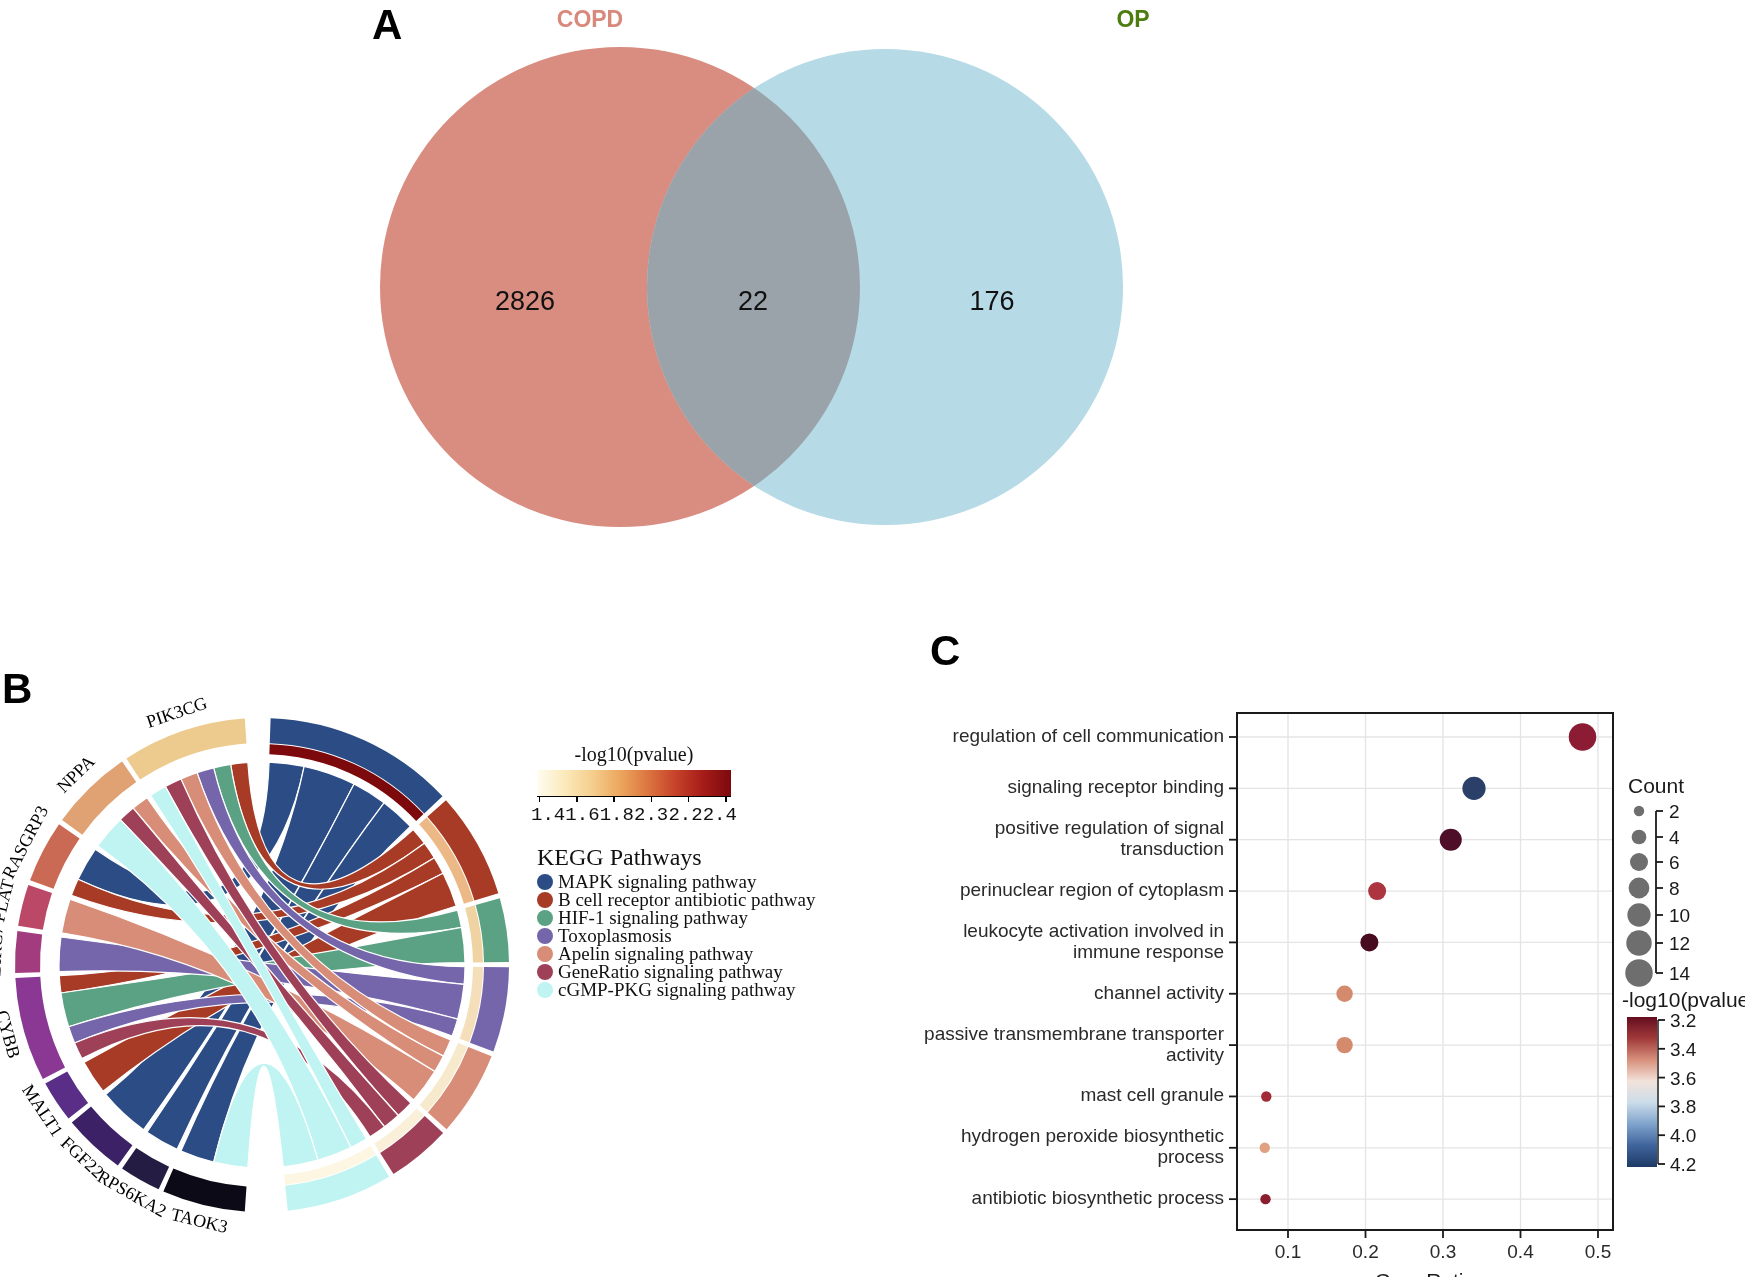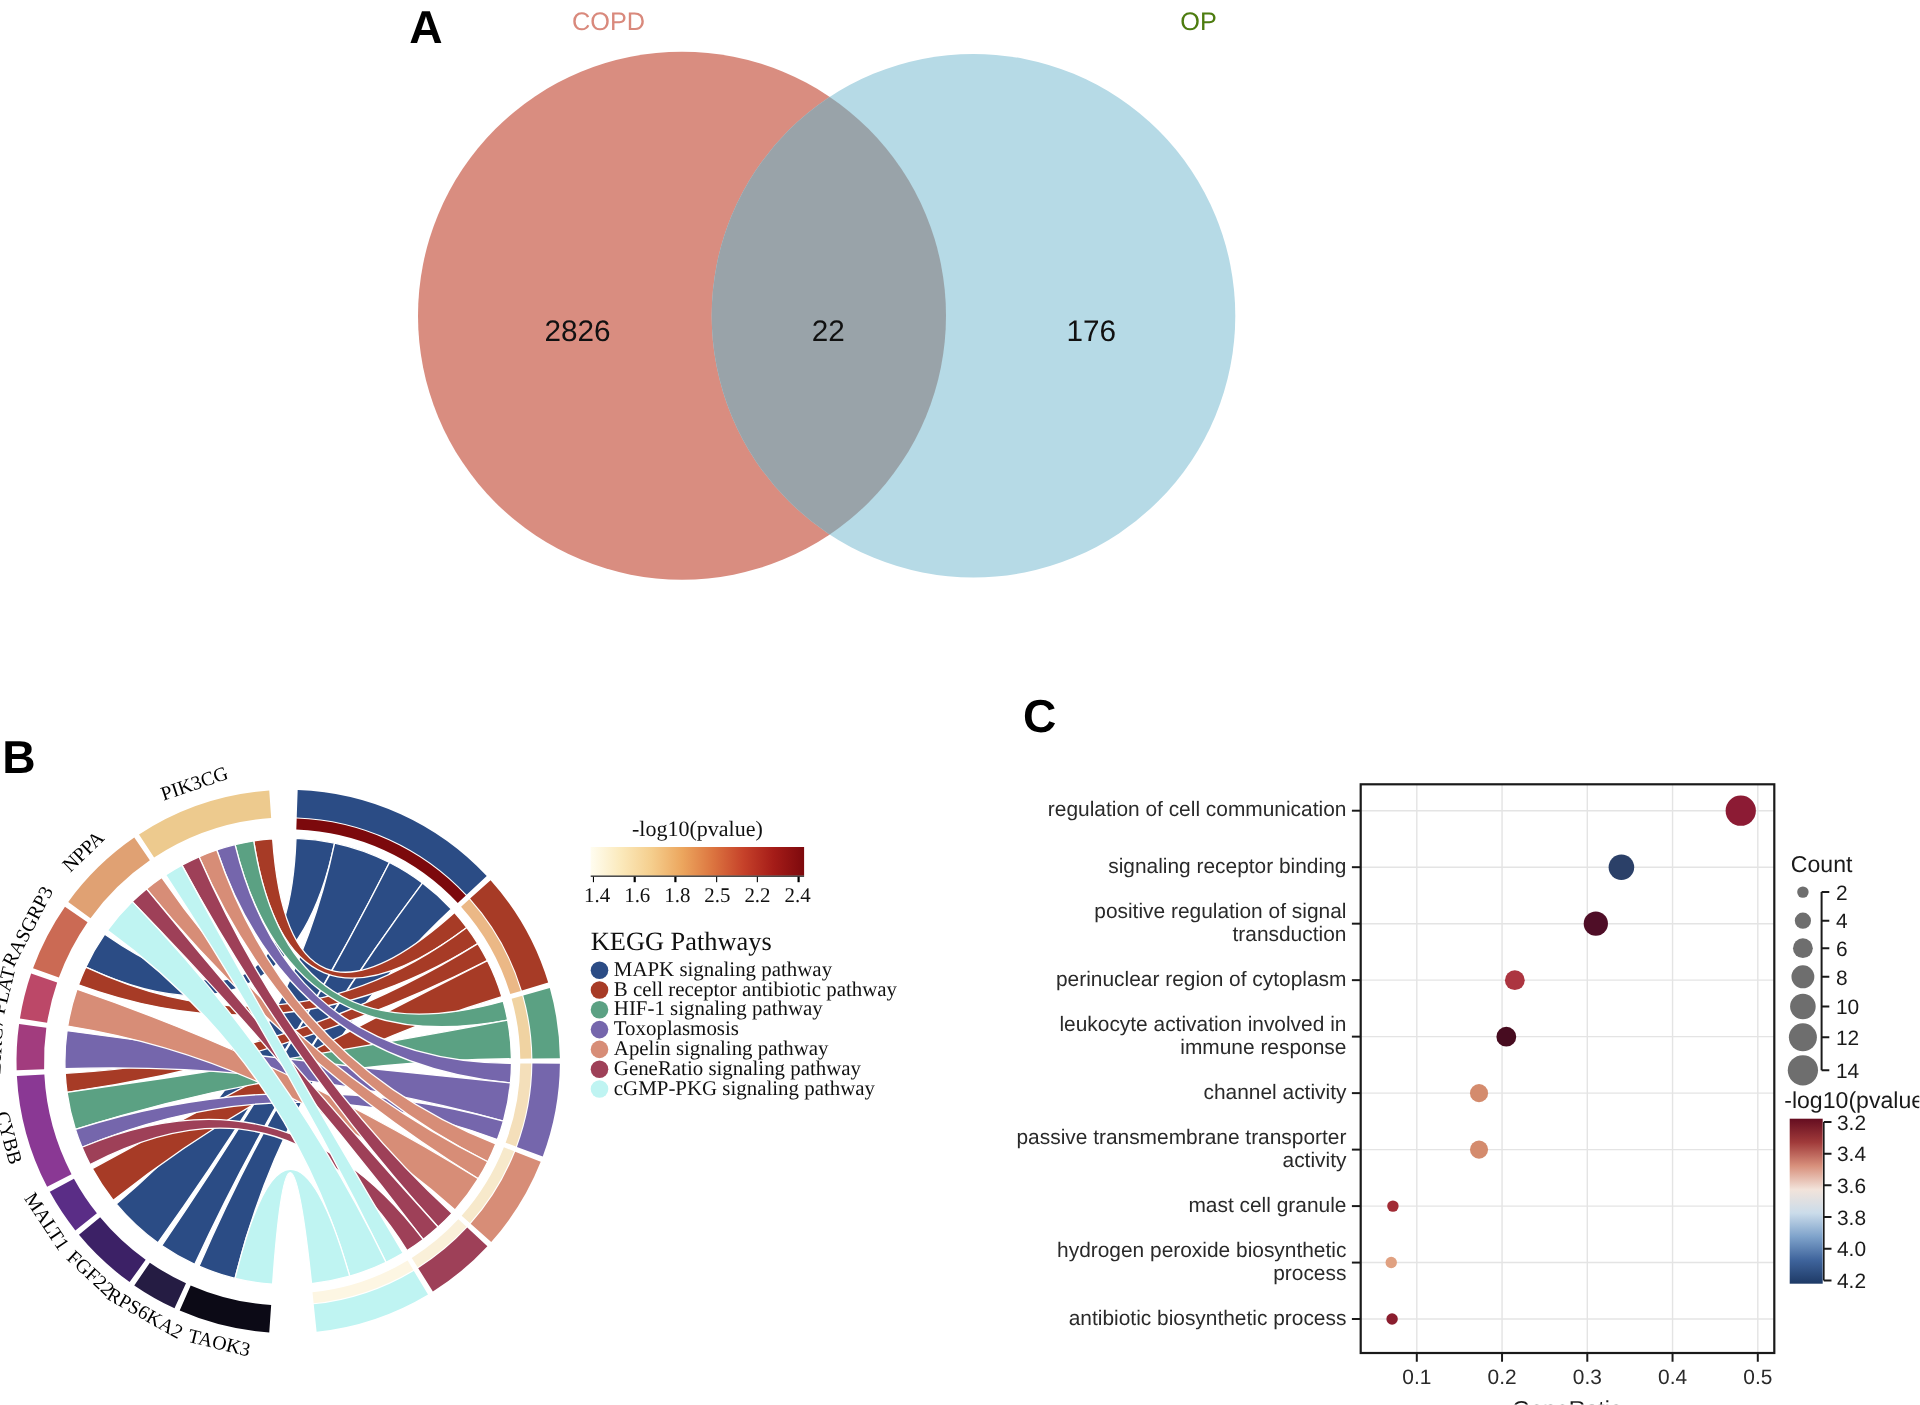--- a/index.html
+++ b/index.html
@@ -1,30 +1,30 @@
 <!DOCTYPE html>
 <html><head>
 <meta charset="utf-8">
 <style>
   html,body{margin:0;padding:0;background:#ffffff;}
   .page{position:relative;width:1745px;height:1277px;background:#fff;overflow:hidden;
         font-family:"Liberation Sans",sans-serif;}
   .panel-letter{position:absolute;font-weight:bold;font-size:42px;color:#000;
         font-family:"Liberation Sans",sans-serif;line-height:1;}
-  .venn-title{position:absolute;font-weight:normal;font-size:23px;}
+  .venn-title{position:absolute;font-weight:bold;font-size:23px;text-align:center;}
   .venn-num{position:absolute;font-weight:normal;font-size:27px;color:#111;text-align:center;}
   svg{position:absolute;overflow:visible;}
   .chord-legend{position:absolute;left:537px;top:743px;width:330px;
         font-family:"Liberation Serif",serif;color:#111;}
   .grad-title{width:194px;text-align:center;font-size:20px;margin-bottom:4px;}
   .grad-bar{width:194px;height:26px;position:relative;}
   .grad-axis{width:194px;height:5px;position:relative;border-top:1.5px solid #000;}
   .grad-axis span{position:absolute;top:0;width:1.5px;height:5px;background:#000;}
   .grad-ticks{width:206px;margin-left:-6px;display:flex;justify-content:space-between;
-        font-size:19px;margin-top:2px;}
+        font-size:19px;margin-top:2px;font-family:Liberation Mono, monospace;}
   .kegg-title{font-size:24px;margin-top:18px;margin-bottom:2px;}
   .kegg-item{display:flex;align-items:center;height:18px;font-size:19px;white-space:nowrap;}
   .kegg-dot{width:16px;height:16px;border-radius:50%;margin-right:5px;flex:0 0 16px;}
 </style>
 </head>
 <body>
 
 <div class="page">
 
   <div class="panel-letter" style="left:372px;top:4px">A</div>
@@ -112,21 +112,21 @@
         <span style="left: 20.2%;"></span>
         <span style="left: 39.4%;"></span>
         <span style="left: 58.6%;"></span>
         <span style="left: 77.8%;"></span>
         <span style="left: 97%;"></span>
       </div>
     <div class="grad-ticks" id="chord-grad-ticks">
         <span>1.4</span>
         <span>1.6</span>
         <span>1.8</span>
-        <span>2.5</span>
+        <span>2.3</span>
         <span>2.2</span>
         <span>2.4</span>
       </div>
     <div class="kegg-title">KEGG Pathways</div>
     <div id="kegg-items">
         <div class="kegg-item">
           <span class="kegg-dot" style="background: rgb(43, 76, 133);"></span>
           <span>MAPK signaling pathway</span>
         </div>
         <div class="kegg-item">

